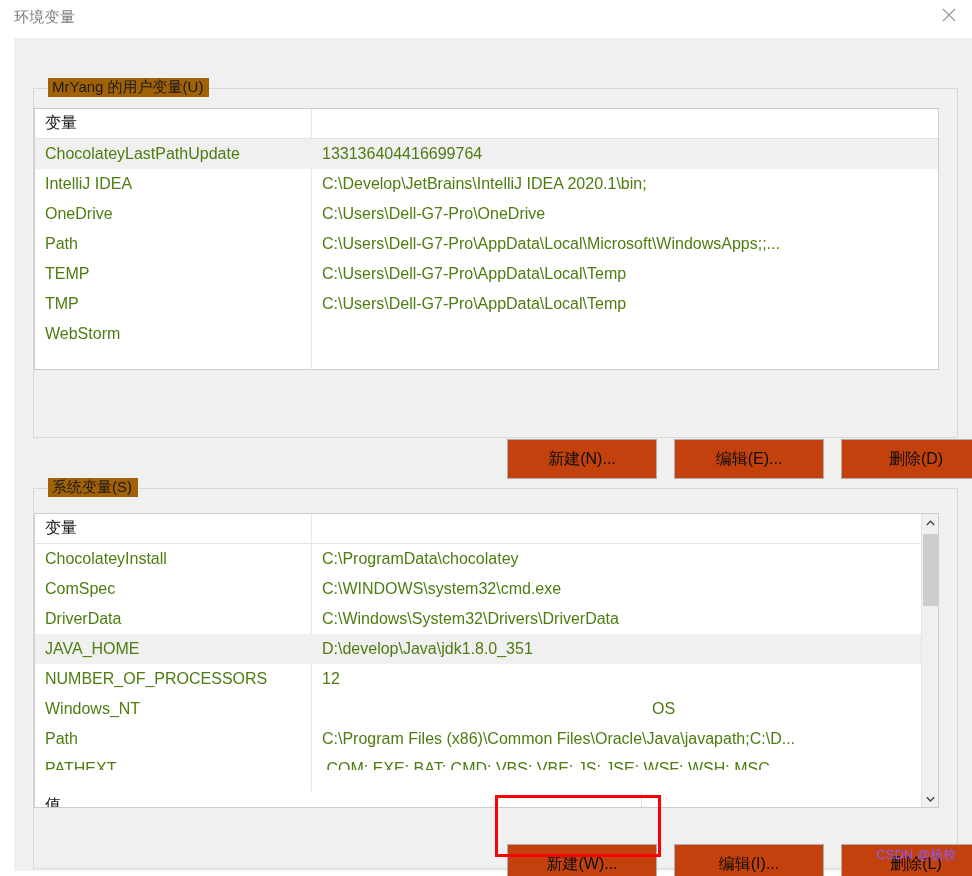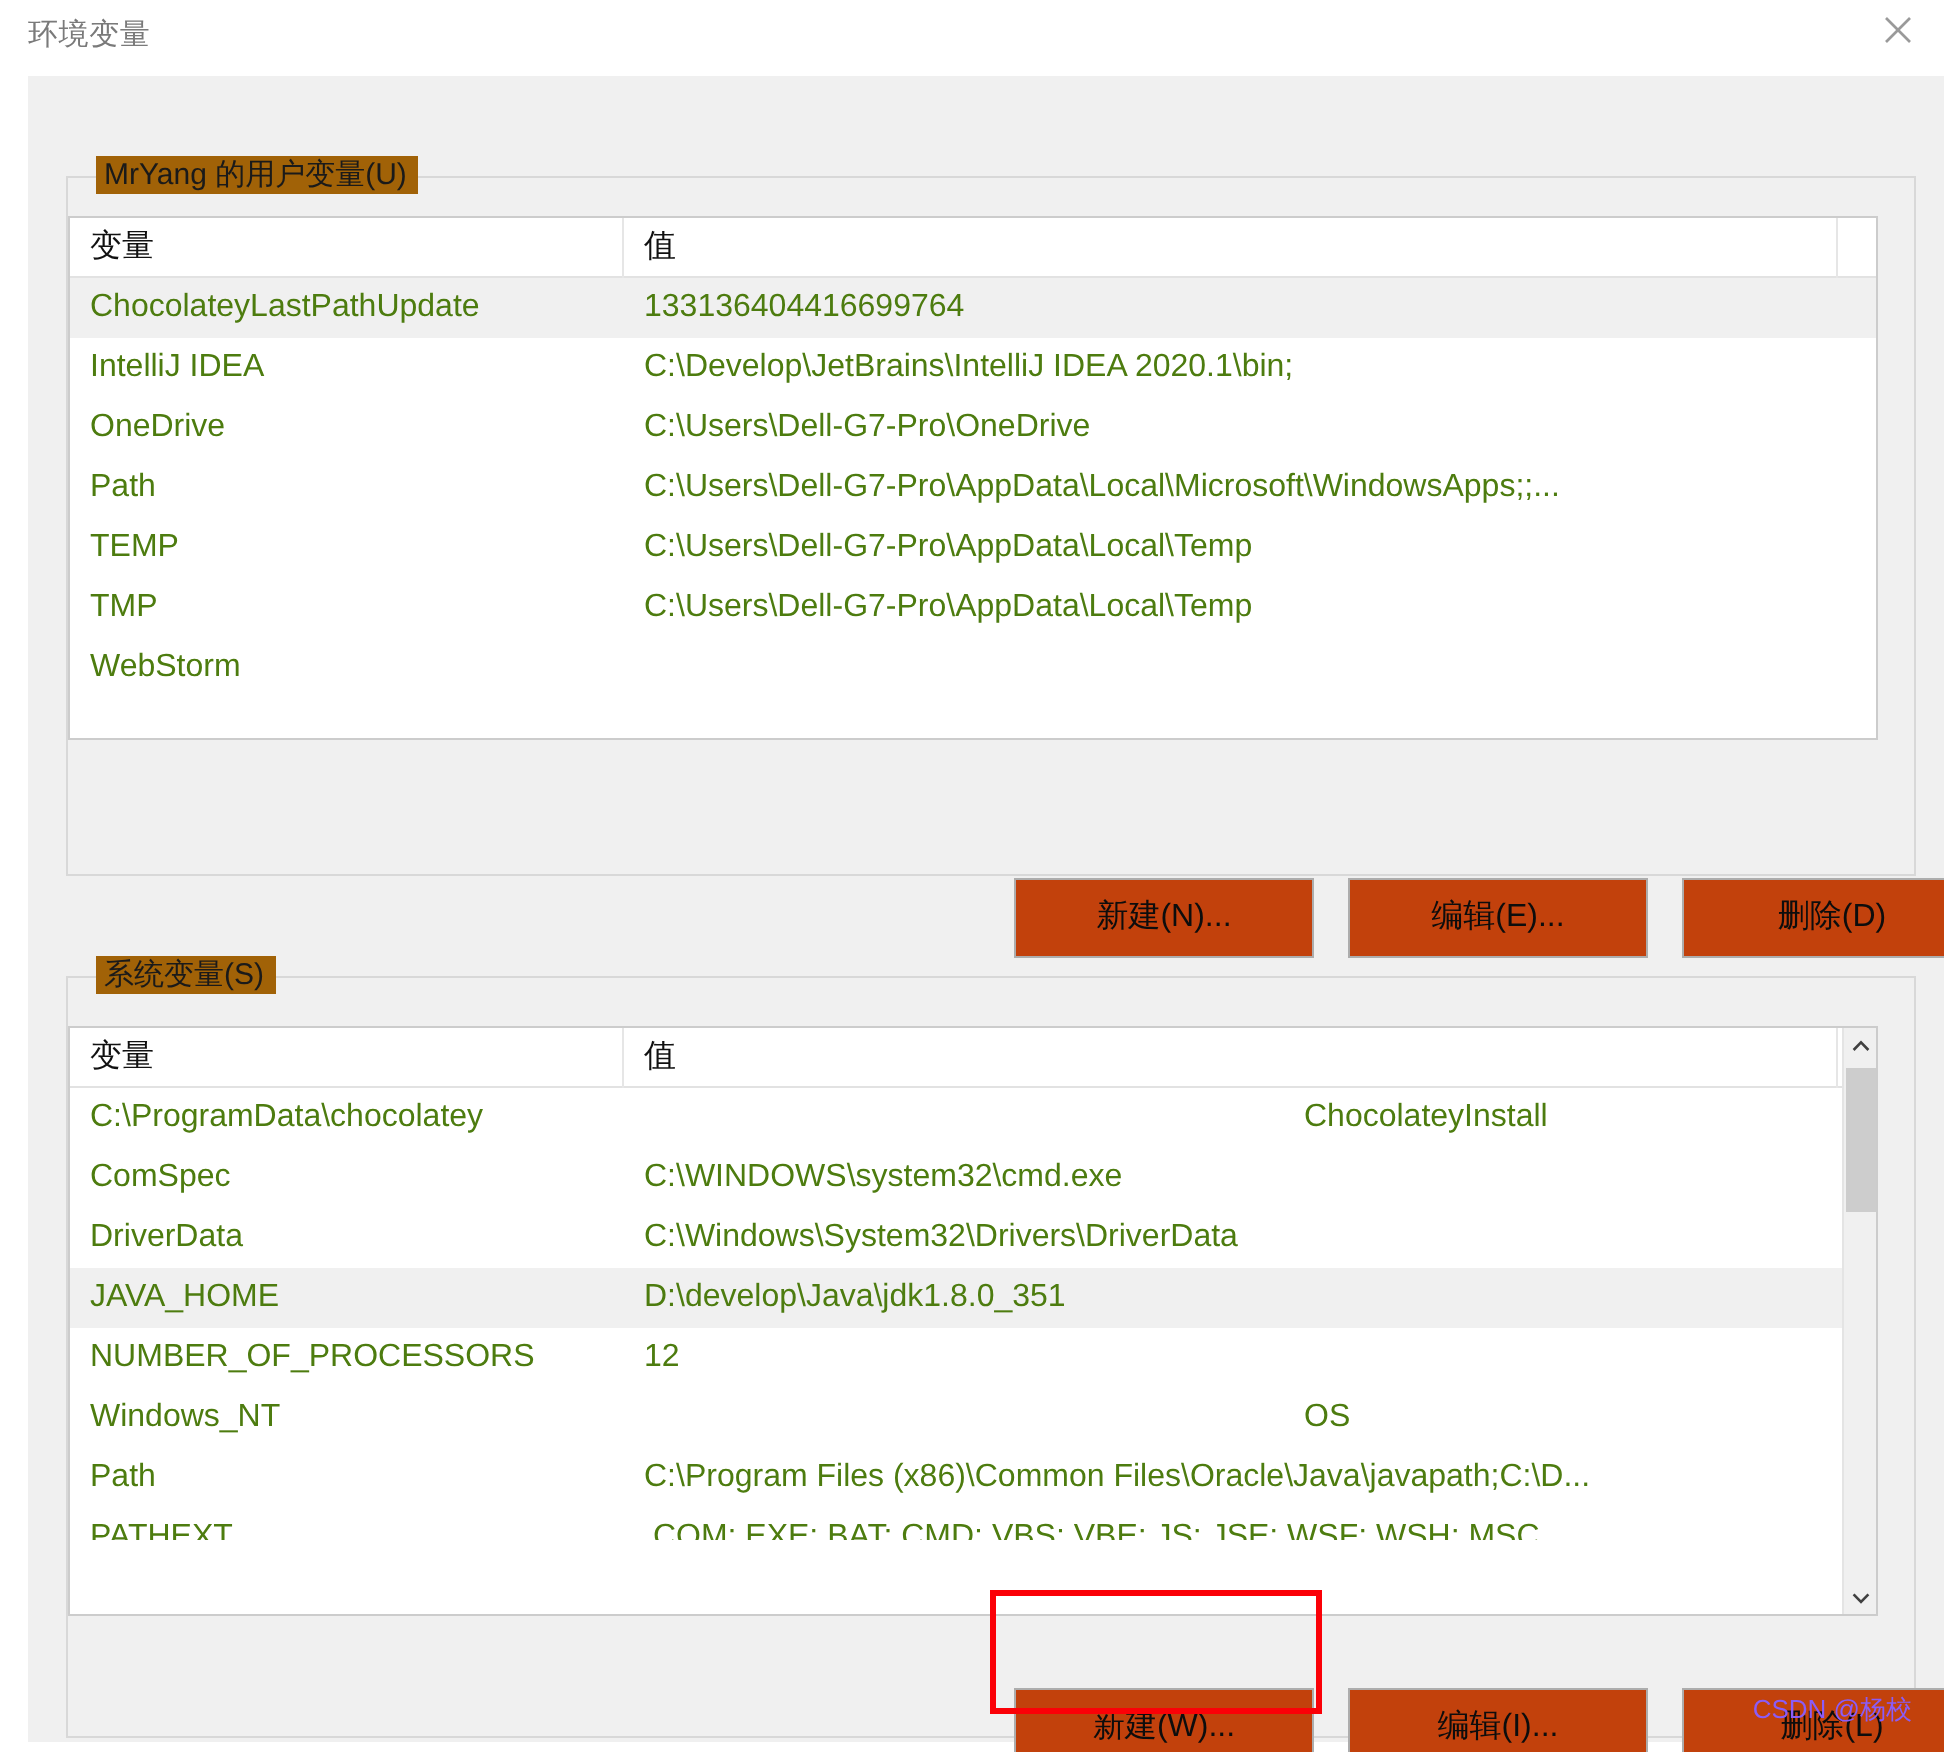--- a/index.html
+++ b/index.html
@@ -115,20 +115,21 @@
     width: 905px;
     height: 295px;
   }
 
   .list-header {
     display: flex;
     height: 30px;
     border-bottom: 1px solid #e2e2e2;
     box-sizing: border-box;
     background: #ffffff;
+    flex-direction: column;
   }
   .list-header .hcell {
     font-size: 16px;
     color: #111;
     padding: 4px 0 0 10px;
     box-sizing: border-box;
     border-right: 1px solid #e6e6e6;
     height: 30px;
   }
   .list-header .hcell:last-child { border-right: none; }
@@ -307,22 +308,22 @@
     </div>
 
     <div class="listbox" id="system-list">
       <div class="list-header">
         <div class="hcell col-name">变量</div>
         <div class="hcell col-value">值</div>
         <div class="hcell col-rest"></div>
       </div>
       <div class="list-rows" id="system-rows">
           <div class="list-row">
+            <div class="cell col-name">ChocolateyInstall</div>
             <div class="cell col-value">C:\ProgramData\chocolatey</div>
-            <div class="cell col-name">ChocolateyInstall</div>
           </div>
           <div class="list-row">
             <div class="cell col-name">ComSpec</div>
             <div class="cell col-value">C:\WINDOWS\system32\cmd.exe</div>
           </div>
           <div class="list-row">
             <div class="cell col-name">DriverData</div>
             <div class="cell col-value">C:\Windows\System32\Drivers\DriverData</div>
           </div>
           <div class="list-row selected">

